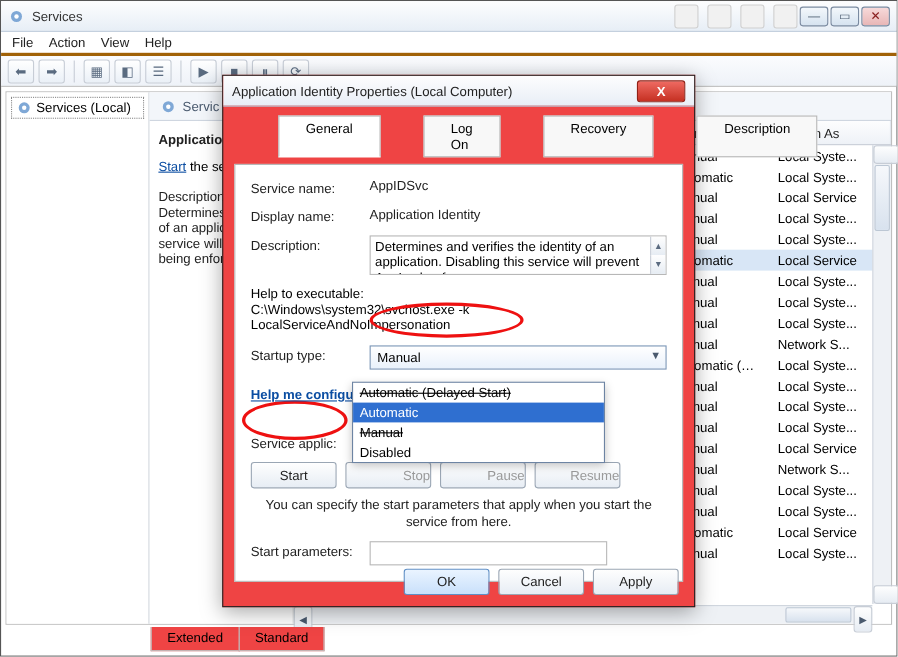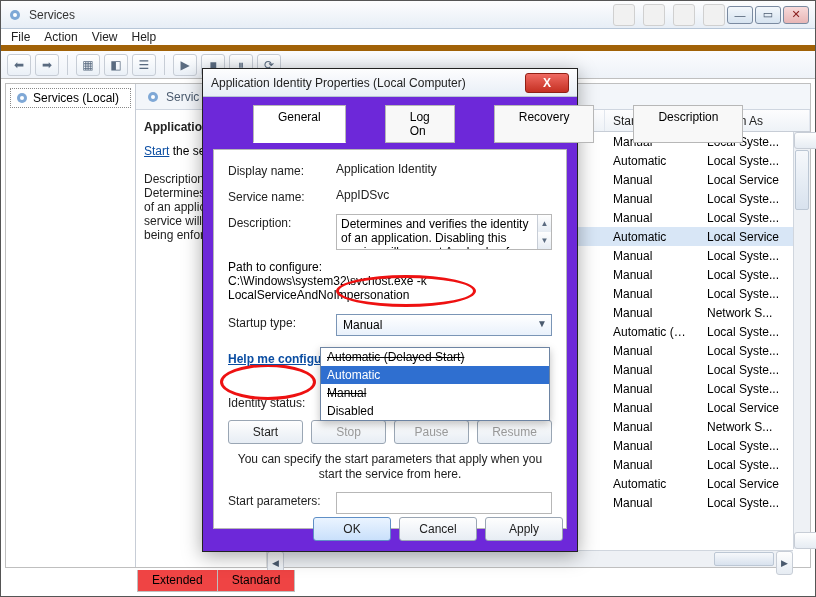--- a/index.html
+++ b/index.html
@@ -7,21 +7,21 @@
 
   
   .win-outer { position:absolute; left:0; top:0; width:816px; height:597px; border:1px solid #555; background:#fff; }
   .titlebar { height:28px; background:linear-gradient(#fdfdfe,#e7eef6); display:flex; align-items:center; padding:0 6px; border-bottom:1px solid #b7c6d7; }
   .titlebar .icon { width:16px; height:16px; margin-right:6px; display:inline-flex; align-items:center; justify-content:center; }
   .titlebar .title { flex:1; color:#333; }
   .winbtns { display:flex; gap:2px; }
   .winbtn { width:26px; height:18px; border:1px solid #7a8aa0; border-radius:3px; background:linear-gradient(#f3f7fb,#d6e3f0); display:flex; align-items:center; justify-content:center; font-size:11px; color:#4a5a6e; cursor:default; }
   .winbtn.close { background:linear-gradient(#f7dada,#e8b6b6); color:#8a2020; }
 
-  .menubar { height:22px; display:flex; align-items:center; gap:14px; padding:0 10px; border-bottom:6px solid #a16207; background:#fff; }
+  .menubar { height:22px; display:flex; align-items:center; gap:14px; padding:0 10px; border-bottom:3px solid #a16207; background:#fff; }
   .menubar span { color:#222; }
   .toolbar { height:28px; display:flex; align-items:center; gap:4px; padding:0 6px; border-bottom:1px solid #bfbfbf; background:linear-gradient(#fbfcfe,#eef2f8); }
   .tbtn { width:24px; height:22px; border:1px solid #c7cdd6; border-radius:3px; background:linear-gradient(#fff,#eaf0f7); display:flex; align-items:center; justify-content:center; color:#5a6b80; font-size:12px; }
   .tsep { width:1px; height:20px; background:#c7cdd6; margin:0 4px; }
 
   .body { position:absolute; left:4px; right:4px; top:82px; bottom:28px; display:flex; border:1px solid #bfbfbf; }
   .left-pane { width:130px; border-right:1px solid #c7cdd6; padding:4px; background:#fff; }
   .left-pane .item { display:flex; align-items:center; gap:4px; padding:2px 4px; border:1px dotted #888; }
   .gear { width:14px; height:14px; display:inline-block; }
   .gear svg { display:block; }
@@ -56,21 +56,21 @@
   .hscroll .thumb { position:absolute; top:1px; bottom:1px; right:2px; width:60px; background:linear-gradient(#f6f8fb,#d8e2ee); border:1px solid #bcc7d4; border-radius:2px; }
 
   .bottom-tabs { position:absolute; left:136px; bottom:4px; height:22px; display:flex; }
   .bottom-tabs .tab { padding:3px 14px; border:1px solid #bfbfbf; border-top:none; background:#ef4444; margin-right:-1px; }
 
   
   .ql { position:absolute; top:0; right:90px; height:28px; display:flex; align-items:center; gap:8px; }
   .ql .qi { width:22px; height:22px; border-radius:3px; background:#f1f1f1; border:1px solid #d0d0d0; }
 
   
-  .dlg { position:absolute; left:202px; top:68px; width:376px; height:484px; background:#6d28d9; border:1px solid #222; box-shadow:0 4px 18px rgba(0,0,0,.35); }
+  .dlg { position:absolute; left:202px; top:68px; width:430px; height:484px; background:#ef4444; border:1px solid #222; box-shadow:0 4px 18px rgba(0,0,0,.35); }
   .dlg .dlg-title { height:28px; background:linear-gradient(#fdfdfe,#e8eef6); display:flex; align-items:center; padding:0 8px; border-bottom:1px solid #b8c4d3; }
   .dlg .dlg-title .t { flex:1; color:#222; }
   .dlg .dlg-title .x { width:44px; height:20px; border-radius:3px; background:linear-gradient(#ef6a62,#c53022); color:#fff; display:flex; align-items:center; justify-content:center; font-weight:bold; font-size:12px; border:1px solid #912015; }
   .dlg-body { padding:8px 10px 10px 10px; }
   .tabs { display:flex; margin-bottom:6px; }
   .tabs .tab { padding:4px 24px; border:1px solid #b7b7b7; background:#f8f8f8; margin-right:-1px; position:relative;margin-left:40px; }
   .tabs .tab.active { background:#fff; border-bottom:1px solid #fff; z-index:2; }
   .tab-panel { border:1px solid #b7b7b7; background:#fff; padding:12px 14px 10px 14px; height:380px; position:relative; }
 
   .row { display:flex; align-items:flex-start; margin-bottom:10px; }
@@ -83,21 +83,21 @@
   .select { flex:1; height:22px; border:1px solid #7a95b6; background:linear-gradient(#fff,#e9f1fb); display:flex; align-items:center; padding:0 6px; position:relative; cursor:default; }
   .select .arrow { position:absolute; right:4px; top:3px; font-size:10px; color:#4a5a6e; }
   .dropdown { position:absolute; left:106px; top:197px; width:230px; border:1px solid #6d84a3; background:#fff; box-shadow:0 3px 8px rgba(0,0,0,.25); z-index:5; }
   .dropdown .opt { padding:2px 6px; }
   .dropdown .opt.strike { text-decoration:line-through; }
   .dropdown .opt.hi { background:#2f6fd0; color:#fff; }
 
   .link { color:#0a4da2; text-decoration:underline; margin-top:6px; display:inline-block; }
   .btnrow { display:flex; gap:8px; margin:10px 0 8px 0; }
   .btn { width:78px; height:24px; border:1px solid #9aa6b4; background:linear-gradient(#fefefe,#e7edf4); border-radius:3px; display:flex; align-items:center; justify-content:center; color:#222; }
-  .btn.disabled { color:#9a9a9a; }
+  .btn.disabled { color:#9a9a9a;justify-content:flex-end; }
   .note { color:#222; margin:6px 0 10px 0; line-height:1.25;text-align:center; }
   .txtin { width:216px; height:22px; border:1px solid #b7b7b7; background:#fff; }
 
   .dlg-foot { position:absolute; right:14px; bottom:10px; display:flex; gap:8px; }
   .dlg-foot .btn.primary { background:linear-gradient(#eaf4ff,#c9e0fb); border-color:#5f8fc6; }
 
   
   .anno { position:absolute; border:3px solid #e11; border-radius:50%; pointer-events:none; }
   .anno.a1 { left:336px; top:275px; width:140px; height:32px; }
   .anno.a2 { left:220px; top:364px; width:96px; height:36px; }
@@ -323,39 +323,39 @@
   <div class="dlg-body">
     <div class="tabs">
       <div class="tab active">General</div>
       <div class="tab">Log On</div>
       <div class="tab">Recovery</div>
       <div class="tab">Description</div>
     </div>
 
     <div class="tab-panel">
       <div class="row">
+        <div class="lbl">Service name:</div>
+        <div class="val">AppIDSvc</div>
+      </div>
+      <div class="row">
         <div class="lbl">Display name:</div>
         <div class="val">Application Identity</div>
-      </div>
-      <div class="row">
-        <div class="lbl">Service name:</div>
-        <div class="val">AppIDSvc</div>
       </div>
       <div class="row">
         <div class="lbl">Description:</div>
         <div class="desc-box">
           <span>Determines and verifies the identity of an application. Disabling this service will prevent AppLocker from</span>
           <div class="sbtns">
               <div>▲</div>
               <div>▼</div>
             </div>
         </div>
       </div>
       <div class="path">
-        <div>Path to configure:</div>
+        <div>Help to executable:</div>
         <div>C:\Windows\system32\svchost.exe -k LocalServiceAndNoImpersonation</div>
       </div>
       <div class="row">
         <div class="lbl">Startup type:</div>
         <div class="select">
           <span>Manual</span>
           <span class="arrow">▼</span>
         </div>
       </div>
 
@@ -363,21 +363,21 @@
       <div class="dropdown" id="dropdown">
           <div class="opt strike">Automatic (Delayed Start)</div>
           <div class="opt hi">Automatic</div>
           <div class="opt strike">Manual</div>
           <div class="opt">Disabled</div>
         </div>
 
       <a href="#" class="link" style="position:relative; z-index:1;font-weight:bold;">Help me configure</a>
 
       <div class="row" style="margin-top:28px;">
-        <div class="lbl">Identity status:</div>
+        <div class="lbl">Service applic:</div>
         <div class="val">Stopped</div>
       </div>
 
       <div class="btnrow">
         <div class="btn">
             <span>Start</span>
           </div>
         <div class="btn disabled">
             <span>Stop</span>
           </div>

